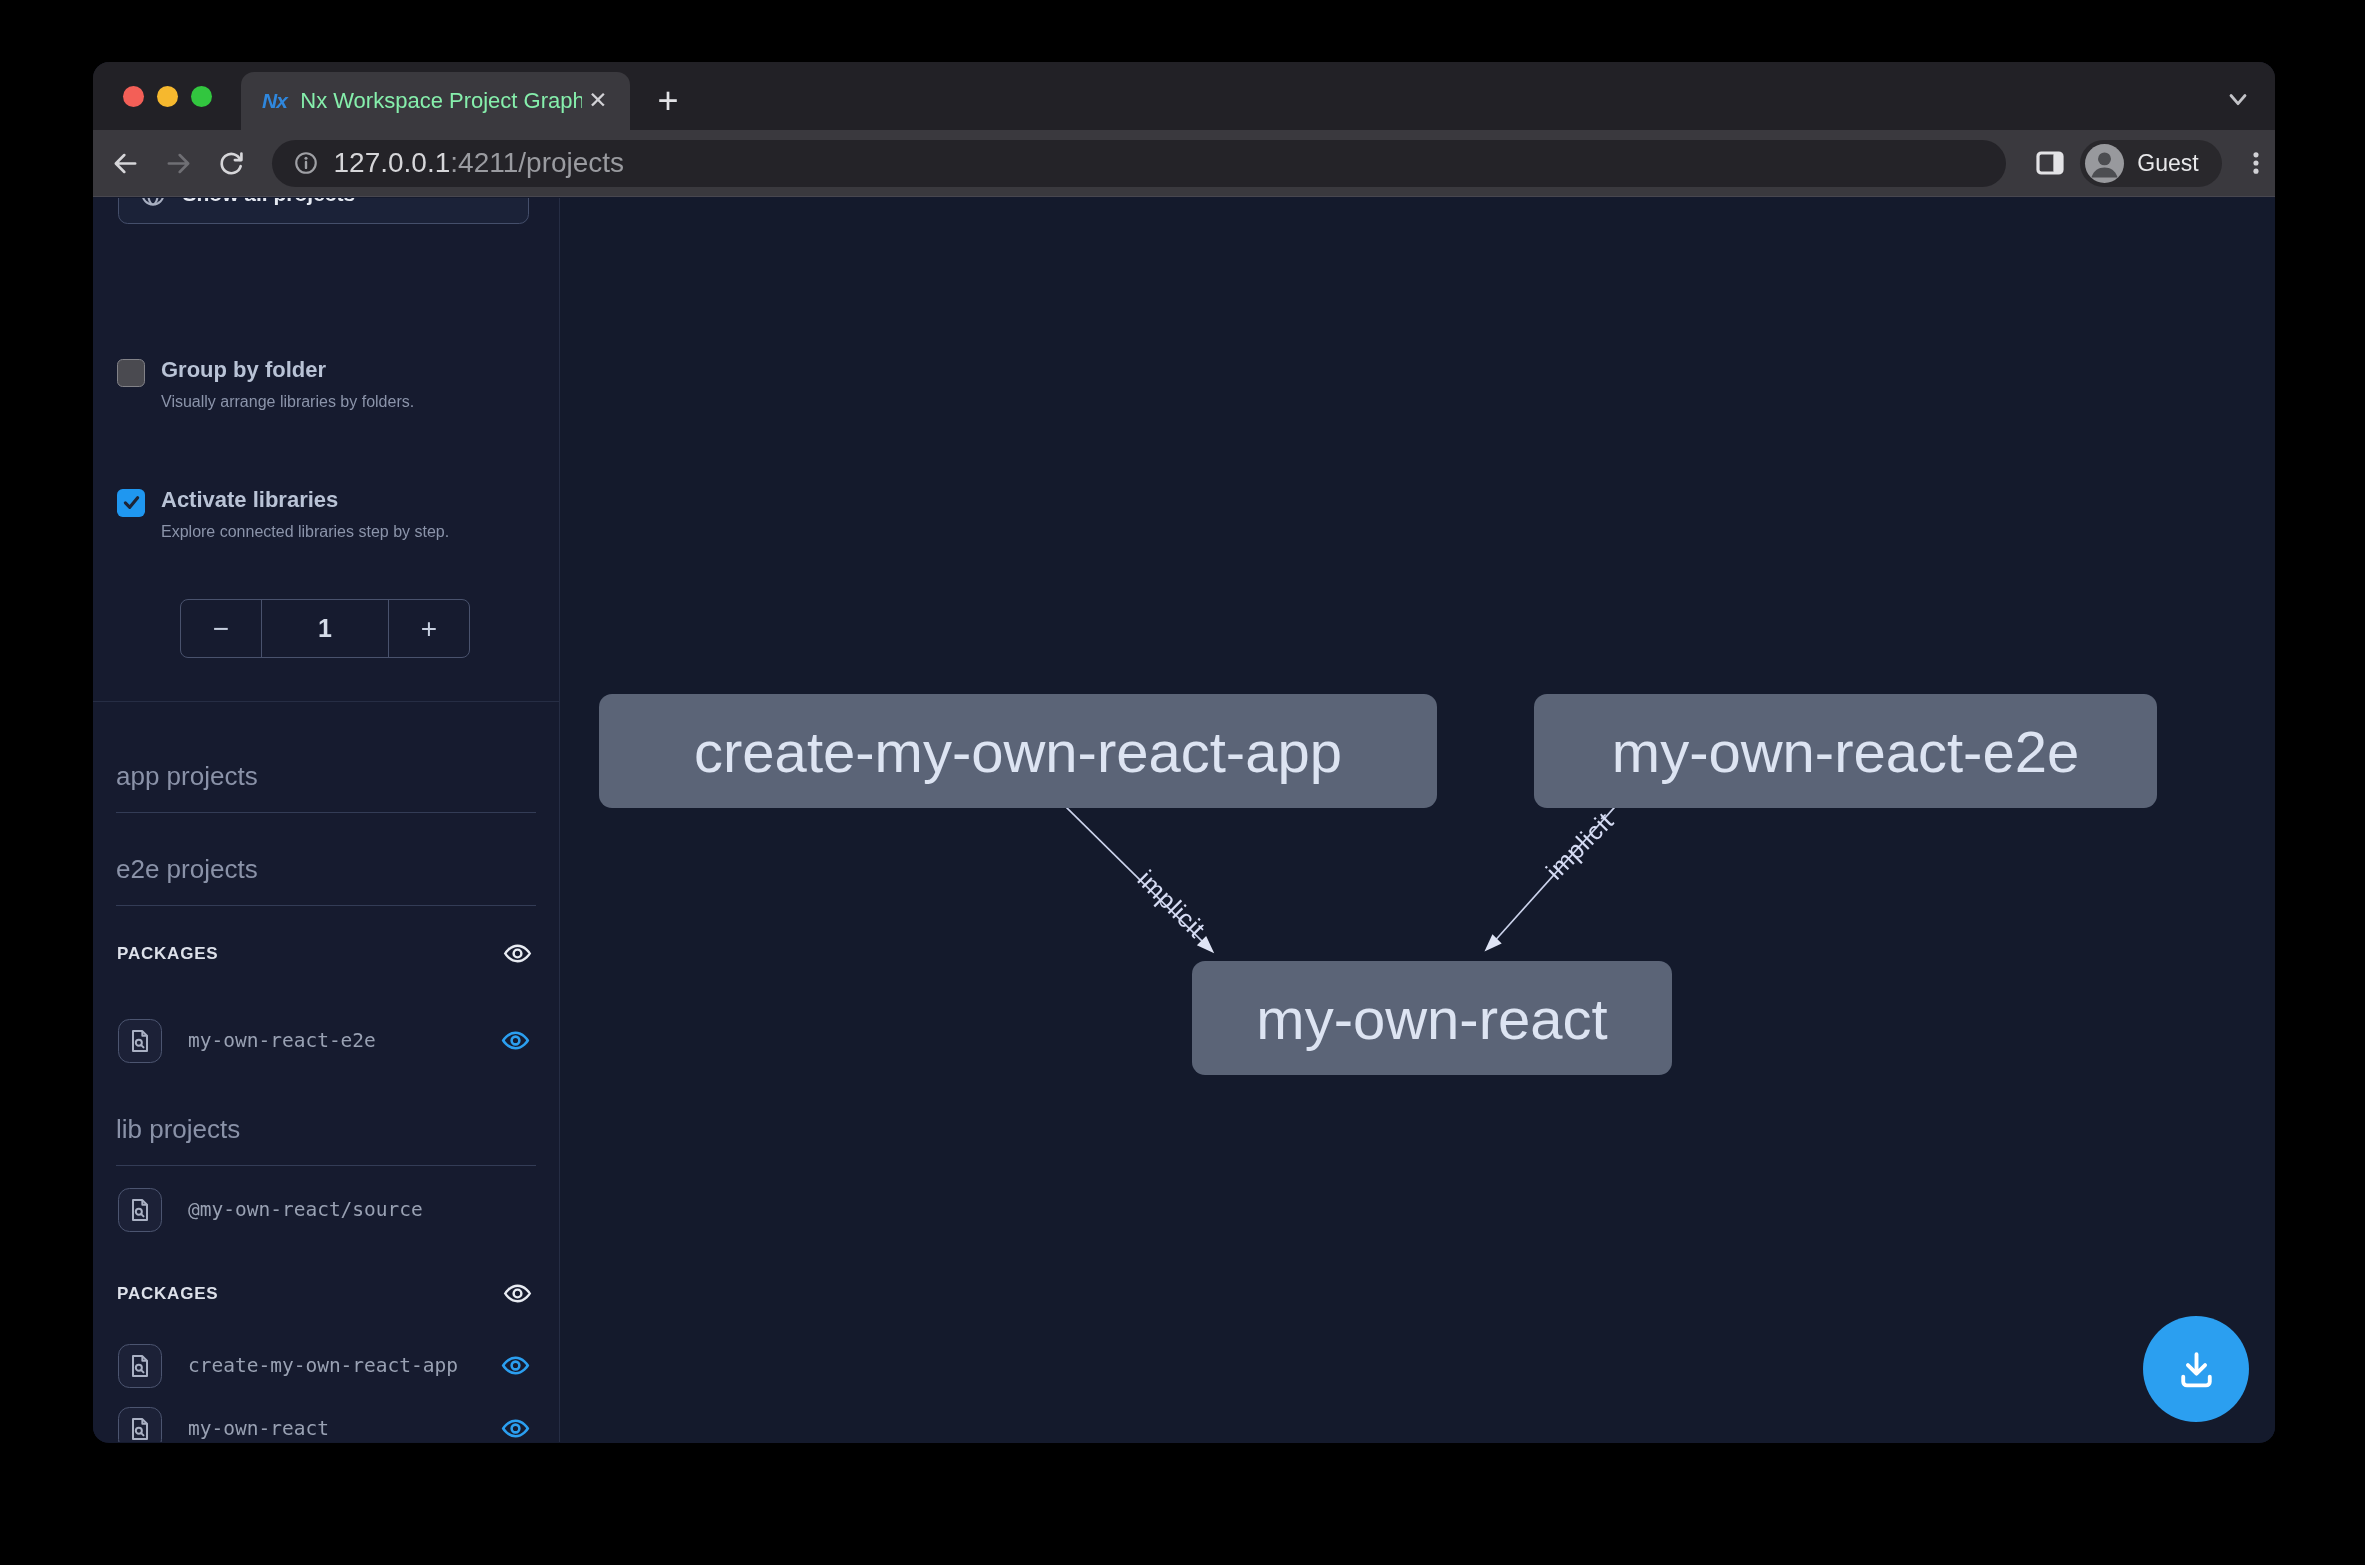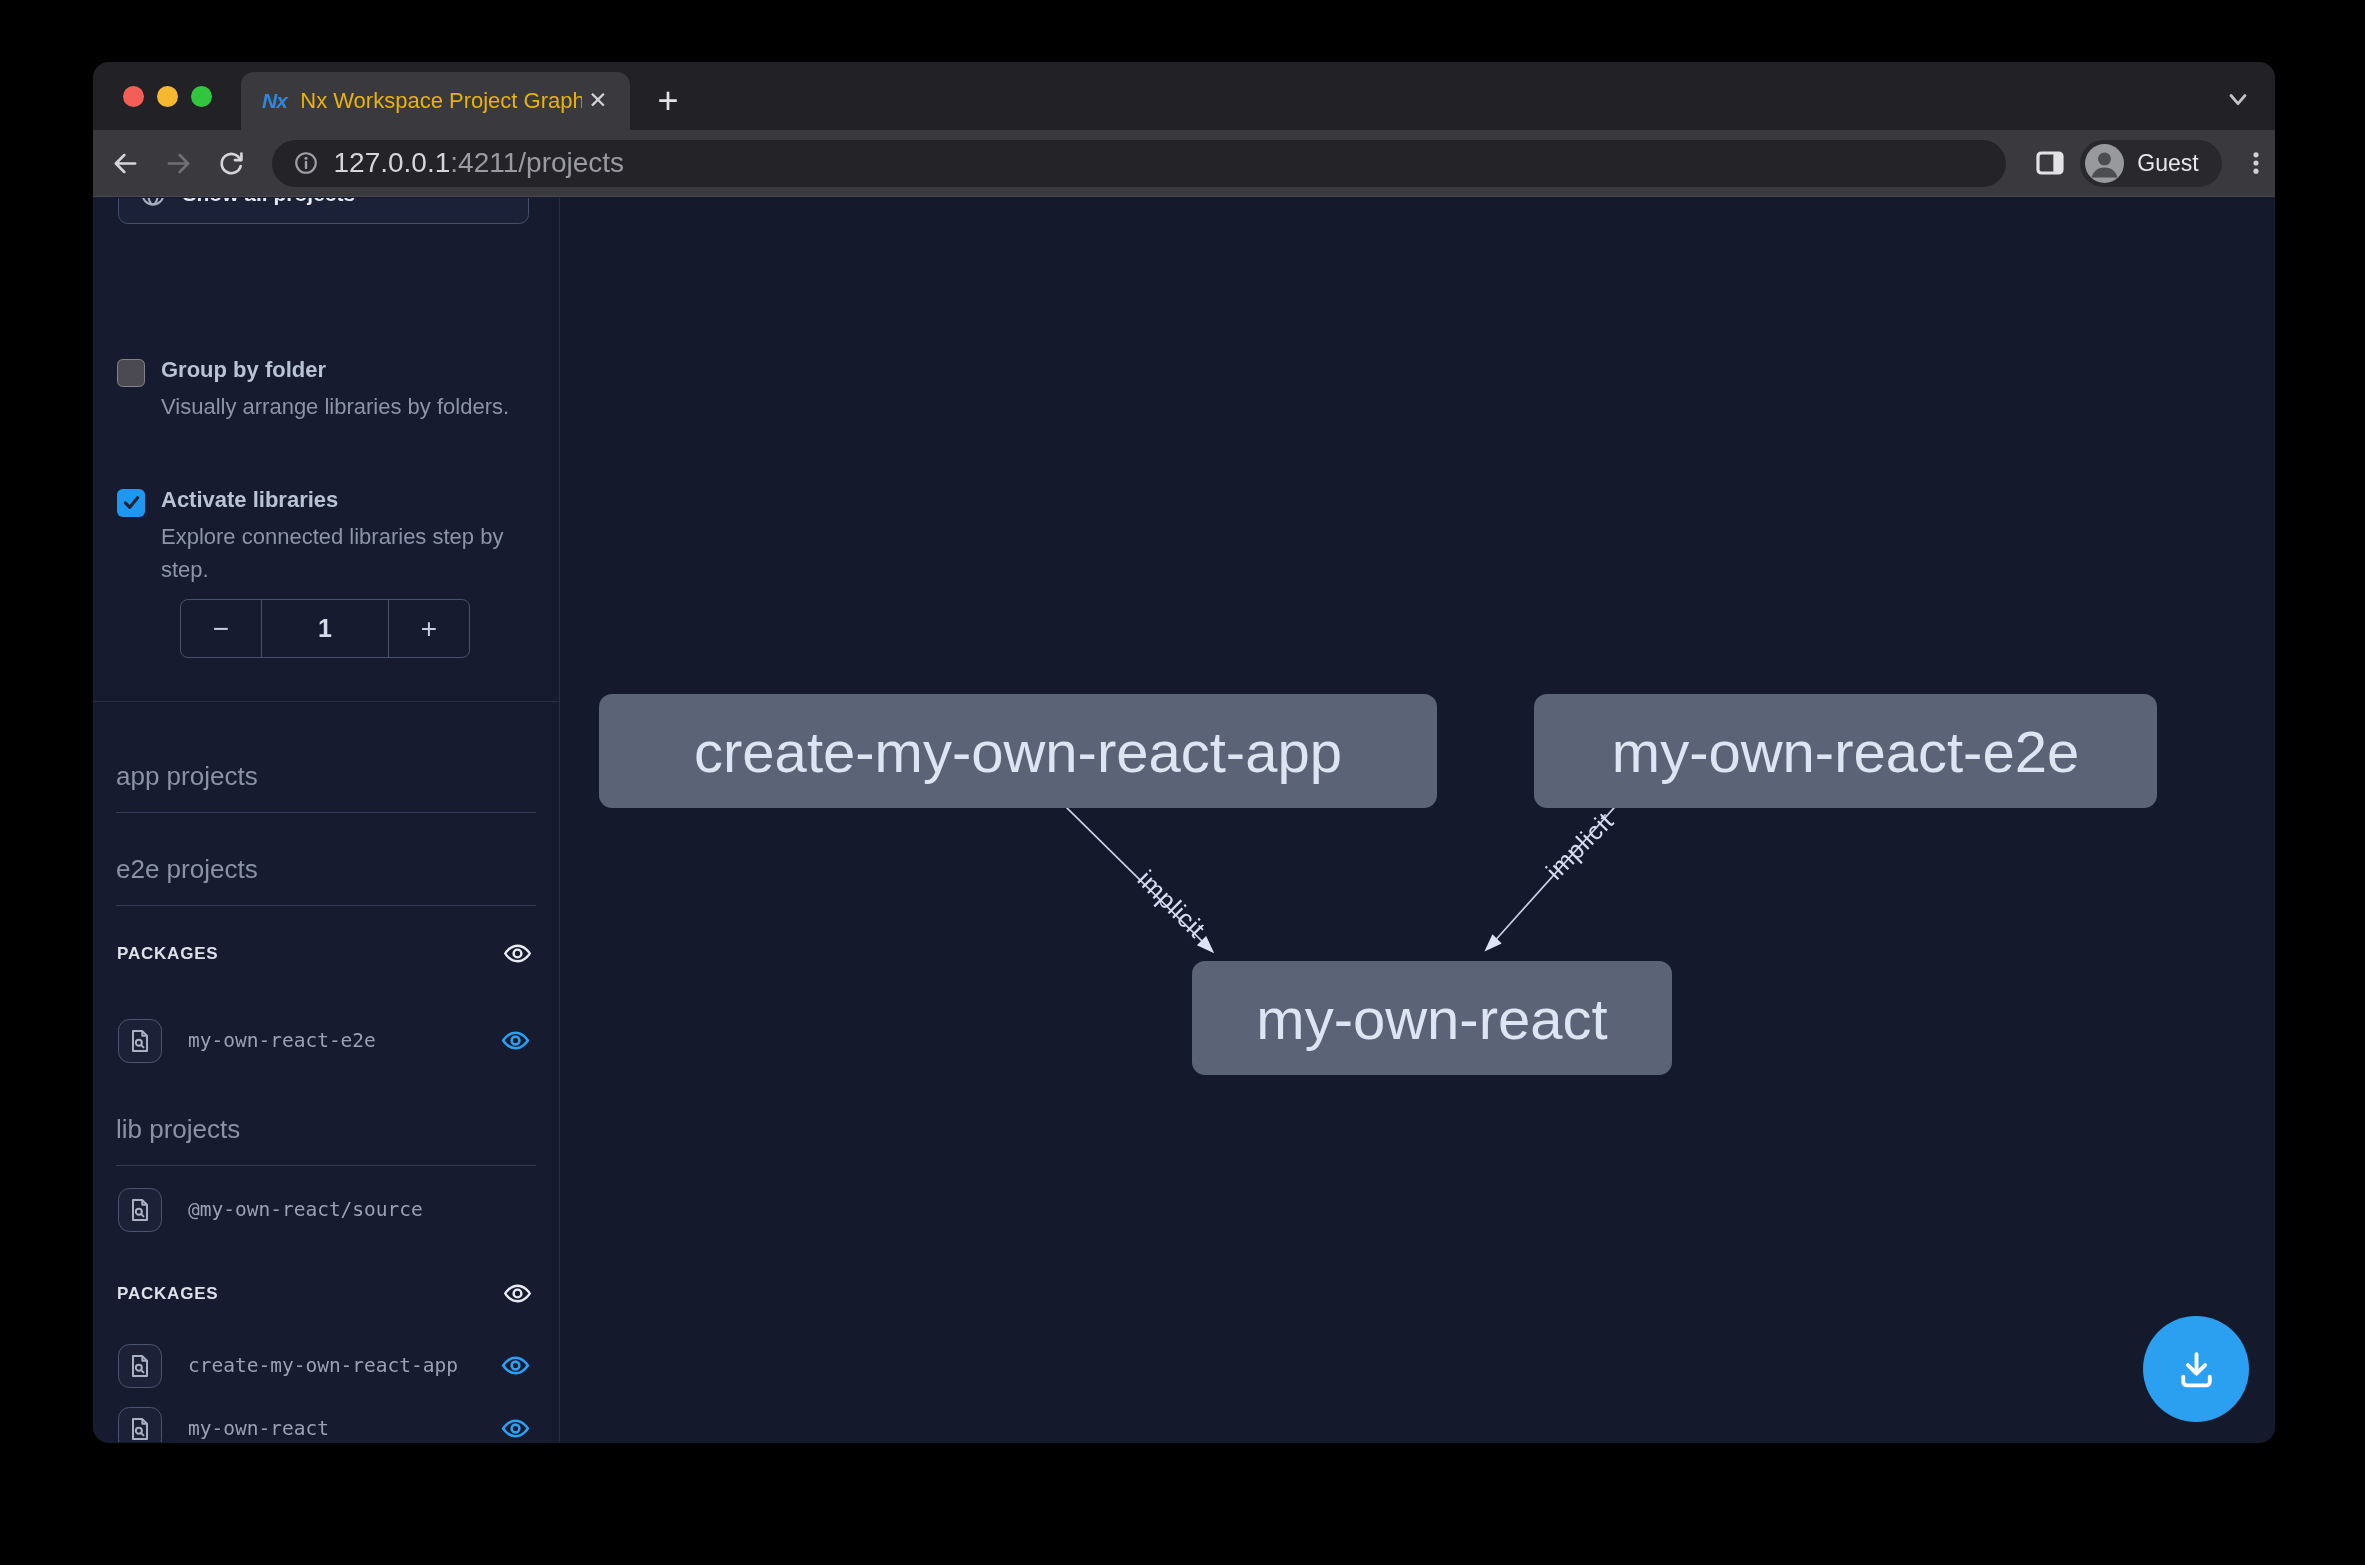--- a/index.html
+++ b/index.html
@@ -10,21 +10,21 @@
 
   
   .tabstrip { position:absolute; left:0; top:0; width:100%; height:68px; background:#222126; }
   .traffic { position:absolute; top:23.5px; width:21px; height:21px; border-radius:50%; }
   .t-red { left:30px; background:#f35f57; }
   .t-yellow { left:64px; background:#f6b82e; }
   .t-green { left:98px; background:#32c63f; }
   .tab { position:absolute; left:148px; top:9.7px; width:389px; height:58px; background:#3a393e;
          border-radius:13px 13px 0 0; display:flex; align-items:center; padding:0 16px 0 21px; }
   .favicon { font-weight:bold; font-style:italic; font-size:21px; color:#2f87dd; letter-spacing:-0.8px; margin-right:13px; }
-  .tab-title { flex:1; font-size:22px; color:#eab308; white-space:nowrap; overflow:hidden; }
+  .tab-title { flex:1; font-size:22px; color:#86efac; white-space:nowrap; overflow:hidden; }
   .tab-close { width:32px; height:32px; display:flex; align-items:center; justify-content:center;
                color:#d2d2d6; font-size:23px; border-radius:6.5px; }
   .newtab { position:absolute; left:554px; top:18px; width:42px; height:42px; display:flex;
             align-items:center; justify-content:center; color:#e3e3e6; font-size:36px; font-weight:300; border-radius:8px; }
   .strip-chevron { position:absolute; right:21px; top:21px; width:32px; height:32px; display:flex;
                    align-items:center; justify-content:center; color:#c3c3c8; }
 
   
   .toolbar { position:absolute; left:0; top:68px; width:100%; height:67px; background:#3a393e;
              display:flex; align-items:center; border-bottom:1.6px solid #48474f; }
@@ -57,21 +57,21 @@
   .btn-hide { top:49px; }
 
   .check-row { position:absolute; left:24px; width:416px; display:flex; }
   .cr-1 { top:159px; } .cr-2 { top:289px; }
   .checkbox { width:28px; height:28px; border-radius:5.7px; flex:none; margin-top:1.6px; }
   .cb-off { background:#4a4a50; border:1.6px solid #828288; }
   .cb-on { background:#1f97f0; display:flex; align-items:center; justify-content:center; }
   .cb-on svg { width:21px; height:21px; }
   .check-text { margin-left:16px; width:369px; }
   .check-label { font-size:22px; font-weight:600; color:#b9c3d6; }
-  .check-desc { margin-top:6.5px; font-size:22px; line-height:1.5; color:#8b94aa; }
+  .check-desc { margin-top:6.5px; font-size:16px; line-height:1.5; color:#8b94aa; }
 
   .stepper { position:absolute; left:87px; top:401px; width:290px; height:59px; display:flex;
              border:1.6px solid #49526d; border-radius:8px; overflow:hidden; }
   .step-btn { width:80px; display:flex; align-items:center; justify-content:center;
               color:#c7cfdf; font-size:28px; }
   .step-val { flex:1; display:flex; align-items:center; justify-content:center; color:#d4dbe8;
               font-size:25px; font-weight:600; border-left:1.6px solid #49526d; border-right:1.6px solid #49526d; }
 
   .side-divider { position:absolute; left:0; top:503px; width:100%; border-top:1.6px solid #262d44; }
 

